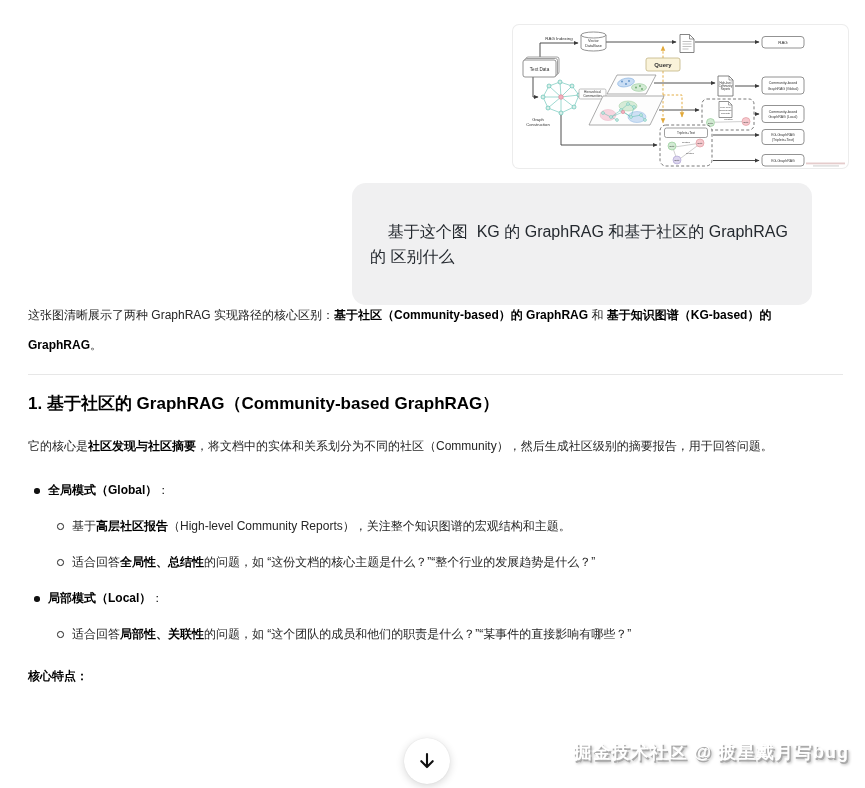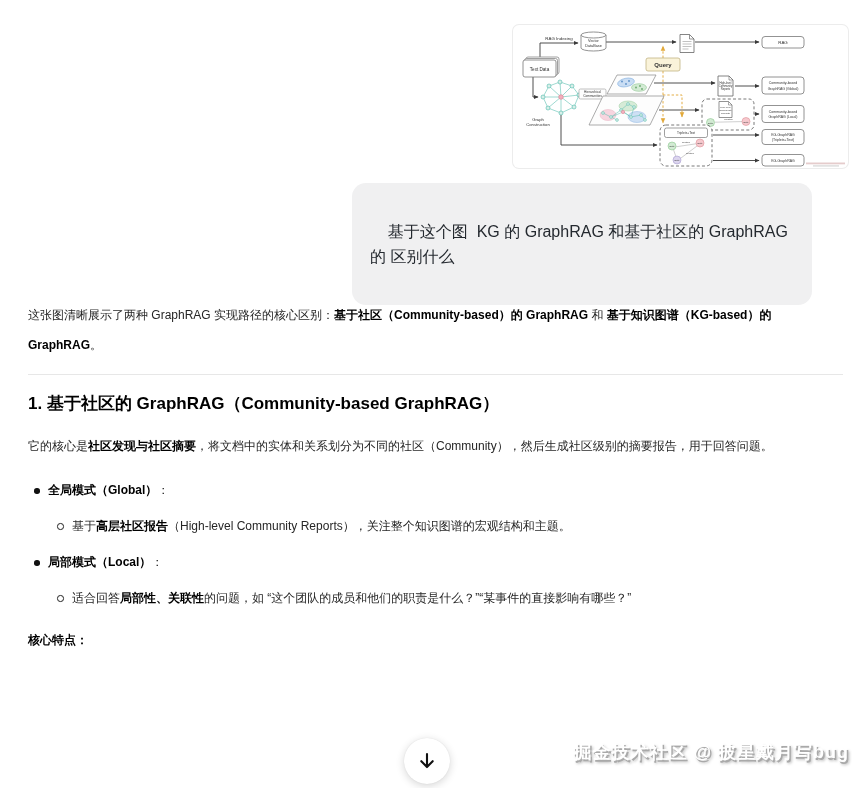--- a/index.html
+++ b/index.html
@@ -261,20 +261,24 @@
 
     <div class="md-list">
       <div class="li l1">
         <span class="marker dot"></span>
         <div><strong>全局模式（Global）</strong><span>：</span></div>
       </div>
       <div class="li l2">
         <span class="marker ring"></span>
         <div><span>基于</span><strong>高层社区报告</strong><span>（High-level Community Reports），关注整个知识图谱的宏观结构和主题。</span></div>
       </div>
+      <div class="li l2">
+        <span class="marker ring"></span>
+        <div><span>适合回答</span><strong>全局性、总结性</strong><span>的问题，如 “这份文档的核心主题是什么？”“整个行业的发展趋势是什么？”</span></div>
+      </div>
       <div class="li l1">
         <span class="marker dot"></span>
         <div><strong>局部模式（Local）</strong><span>：</span></div>
       </div>
       <div class="li l2">
         <span class="marker ring"></span>
         <div><span>适合回答</span><strong>局部性、关联性</strong><span>的问题，如 “这个团队的成员和他们的职责是什么？”“某事件的直接影响有哪些？”</span></div>
       </div>
     </div>
 

